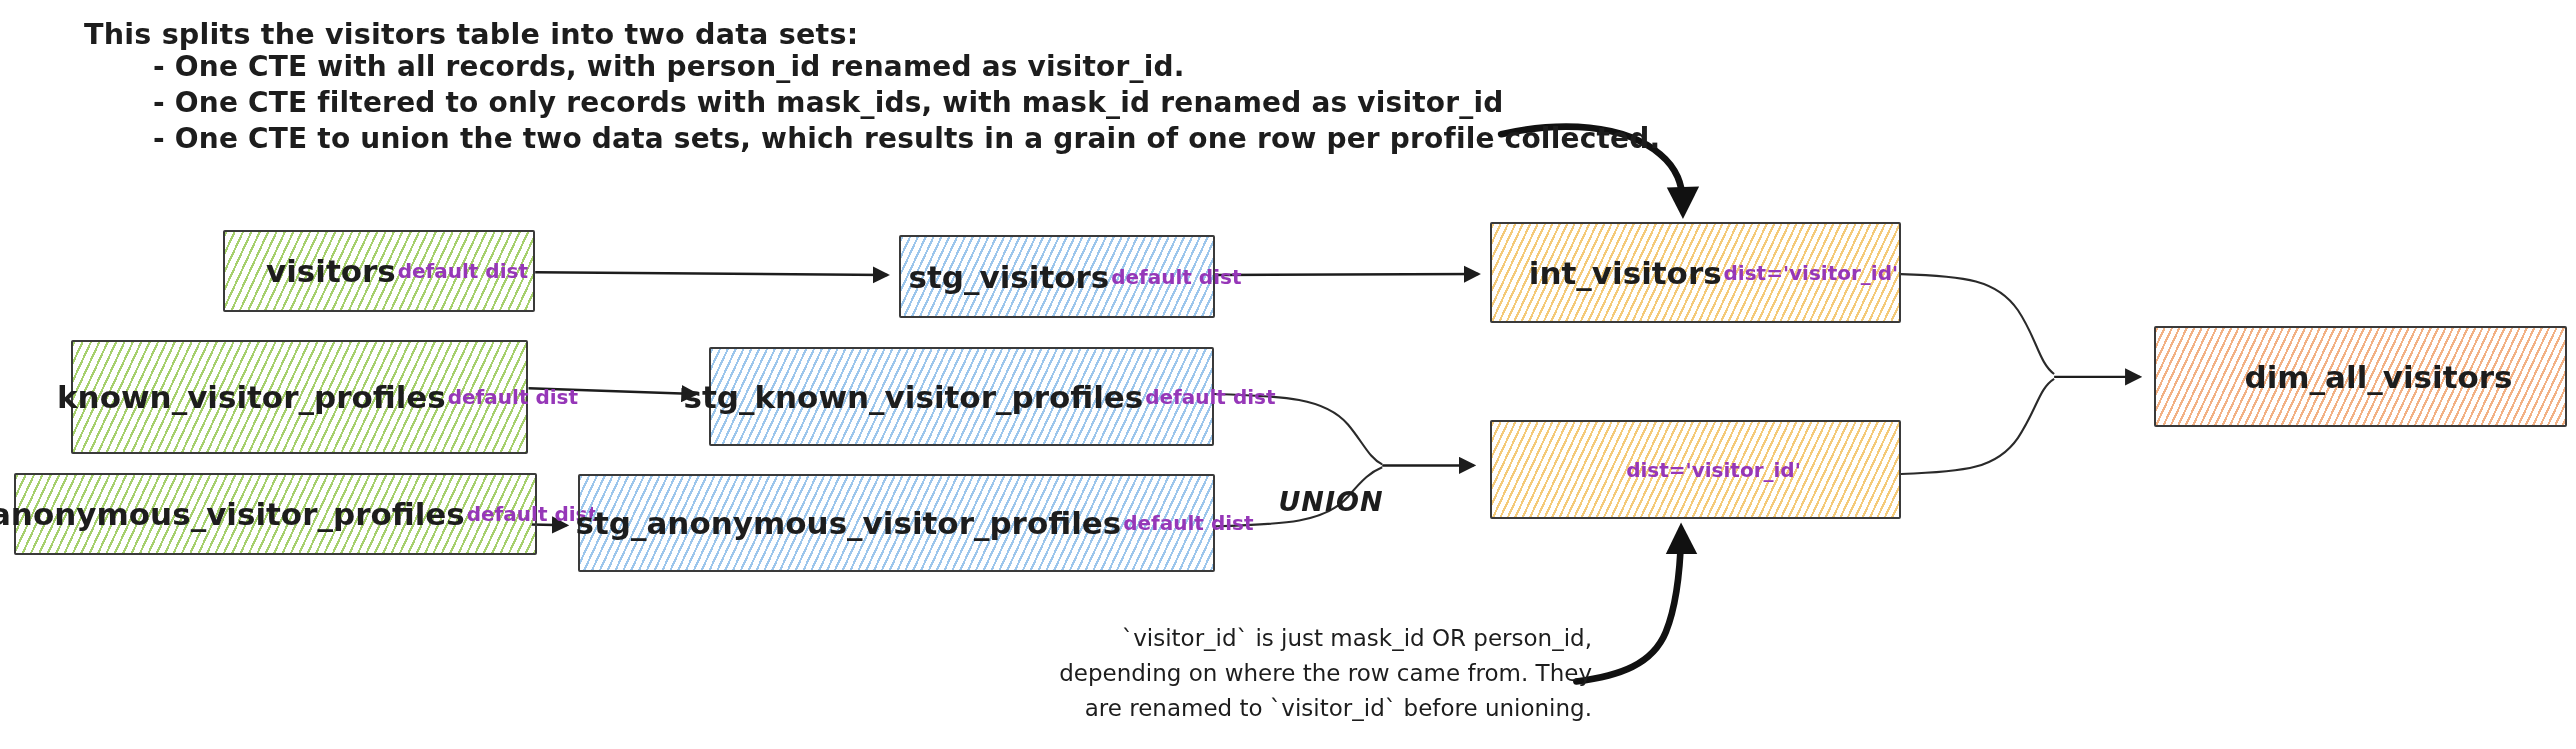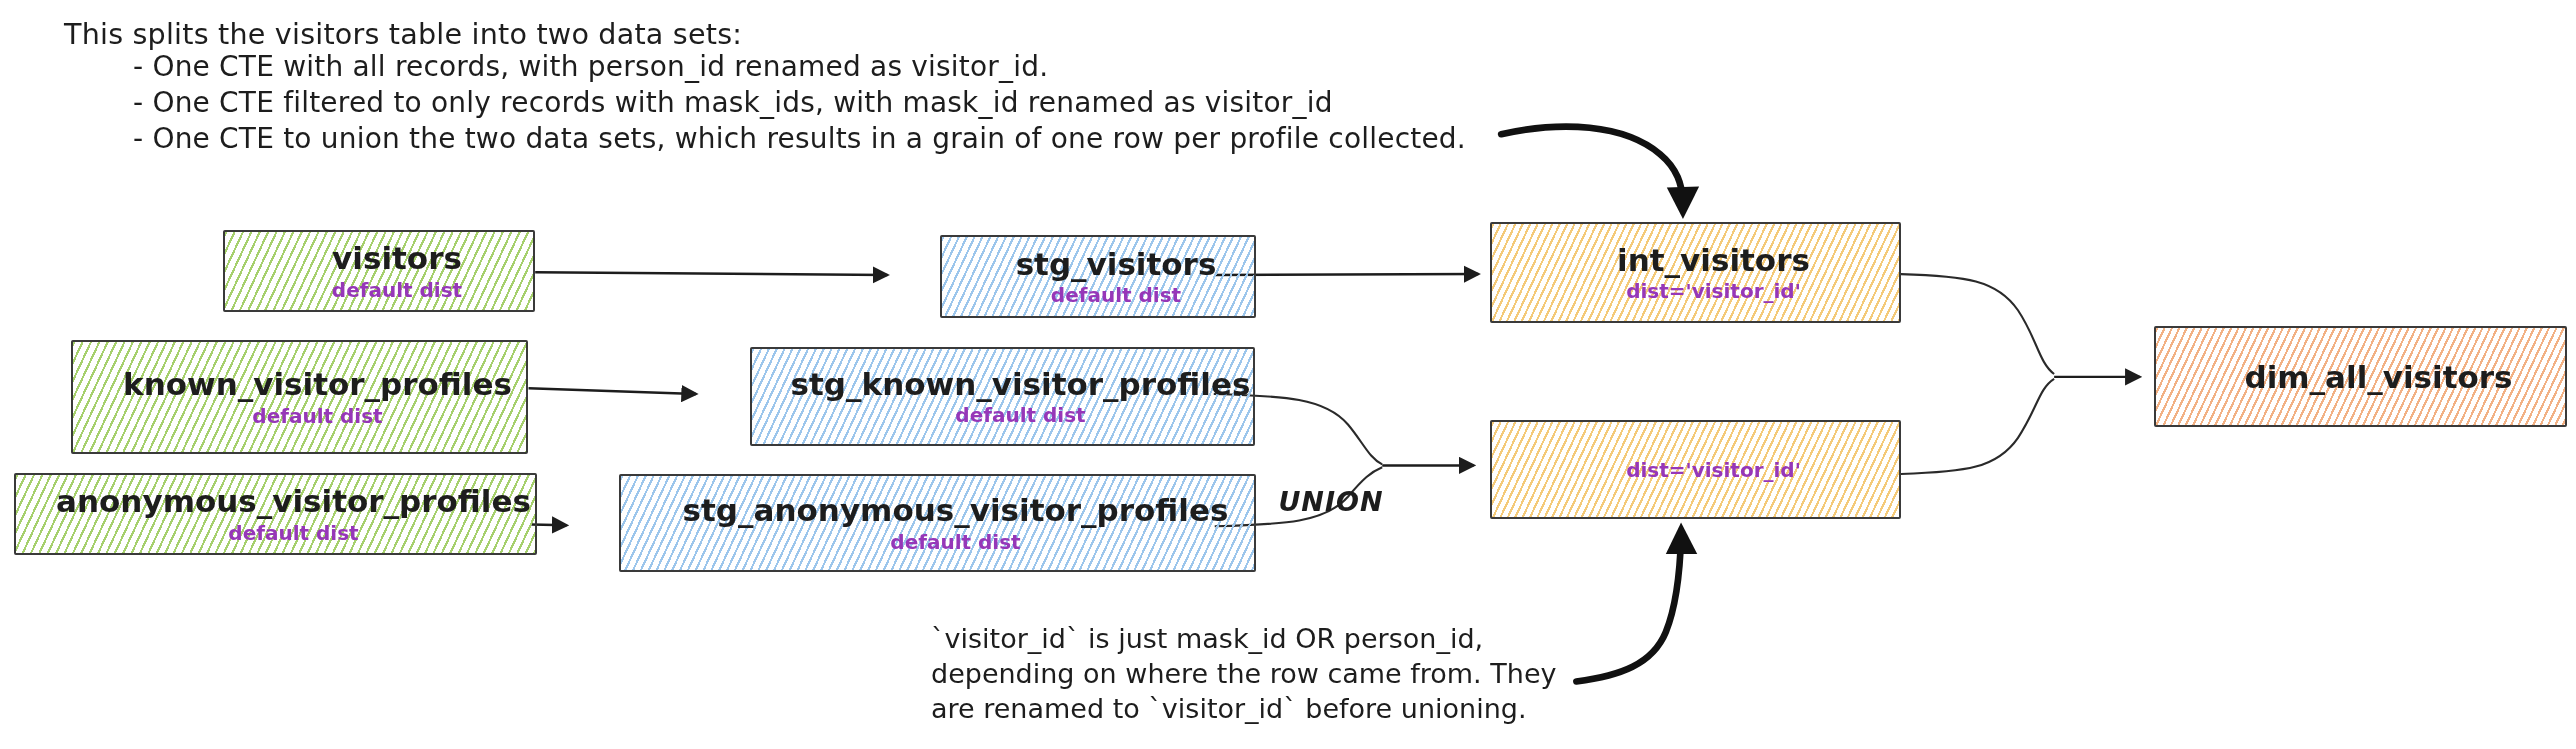--- a/index.html
+++ b/index.html
@@ -4,41 +4,41 @@
 <style>
   html,body { margin:0; padding:0; background:#ffffff; }
   #canvas {
     position:relative;
     width:2576px; height:749px;
     background:#ffffff;
     font-family:"DejaVu Sans", "Liberation Sans", sans-serif;
     color:var(--ink,#1d1d1d);
     overflow:hidden;
   }
-  .note-line { position:absolute; white-space:nowrap; font-size:28px; font-weight:400; letter-spacing:0.2px; }
+  .note-line { position:absolute; white-space:nowrap; font-size:28px; font-weight:700; letter-spacing:0.2px;margin-left:20px; }
   .node {
     position:absolute;
     border:2.4px solid #3a3a3a;
     border-radius:1.9px;
-    display:flex; flex-direction:column; align-items:center; justify-content:center;
+    display:flex; flex-direction:row; align-items:center; justify-content:center;
     gap:1.9px;
     box-sizing:border-box;
     padding-left:36px;
   }
   .node .title { font-size:31px; font-weight:700; white-space:nowrap; color:var(--ink,#1d1d1d); }
   .node .subtitle { font-size:20px; font-weight:600; white-space:nowrap; color:var(--purple,#9637b8); }
   .hatch-green  { background:repeating-linear-gradient(115deg, var(--green,#a6d06d) 0 2.1px, transparent 2.1px 7.6px); }
-  .hatch-blue   { background:repeating-linear-gradient(115deg, var(--blue,#9cc6ec) 0 2.1px, transparent 2.1px 7.1px);margin-left:41px; }
+  .hatch-blue   { background:repeating-linear-gradient(115deg, var(--blue,#9cc6ec) 0 2.1px, transparent 2.1px 7.1px); }
   .hatch-yellow { background:repeating-linear-gradient(115deg, var(--yellow,#f4ca79) 0 2.1px, transparent 2.1px 6.7px); }
   .hatch-orange { background:repeating-linear-gradient(115deg, var(--orange,#f2b184) 0 2.1px, transparent 2.1px 6.7px);text-align:right; }
   #edges { position:absolute; left:0; top:0; width:2576px; height:749px; pointer-events:none; }
   .union-label { position:absolute; left:1274px; top:446px; width:114px; text-align:center;
                  font-size:27px; font-style:italic; font-weight:600; letter-spacing:1px;margin-top:40px; }
-  .bottom-note { position:absolute; left:931px; top:621px; width:661px; text-align:left;
-                 font-size:27px; font-weight:500; line-height:35px; }
+  .bottom-note { position:absolute; left:931px; top:621px; width:661px; text-align:right;
+                 font-size:23px; font-weight:500; line-height:35px; }
   .bottom-note div { white-space:nowrap; }
 </style>
 </head>
 <body>
 
 <div id="canvas">
 
   <svg id="edges" viewBox="0 0 2706 787" xmlns="http://www.w3.org/2000/svg">
     <defs>
       <marker id="arrow" viewBox="0 0 10 10" refX="8.5" refY="5" markerWidth="7" markerHeight="7" orient="auto-start-reverse">

